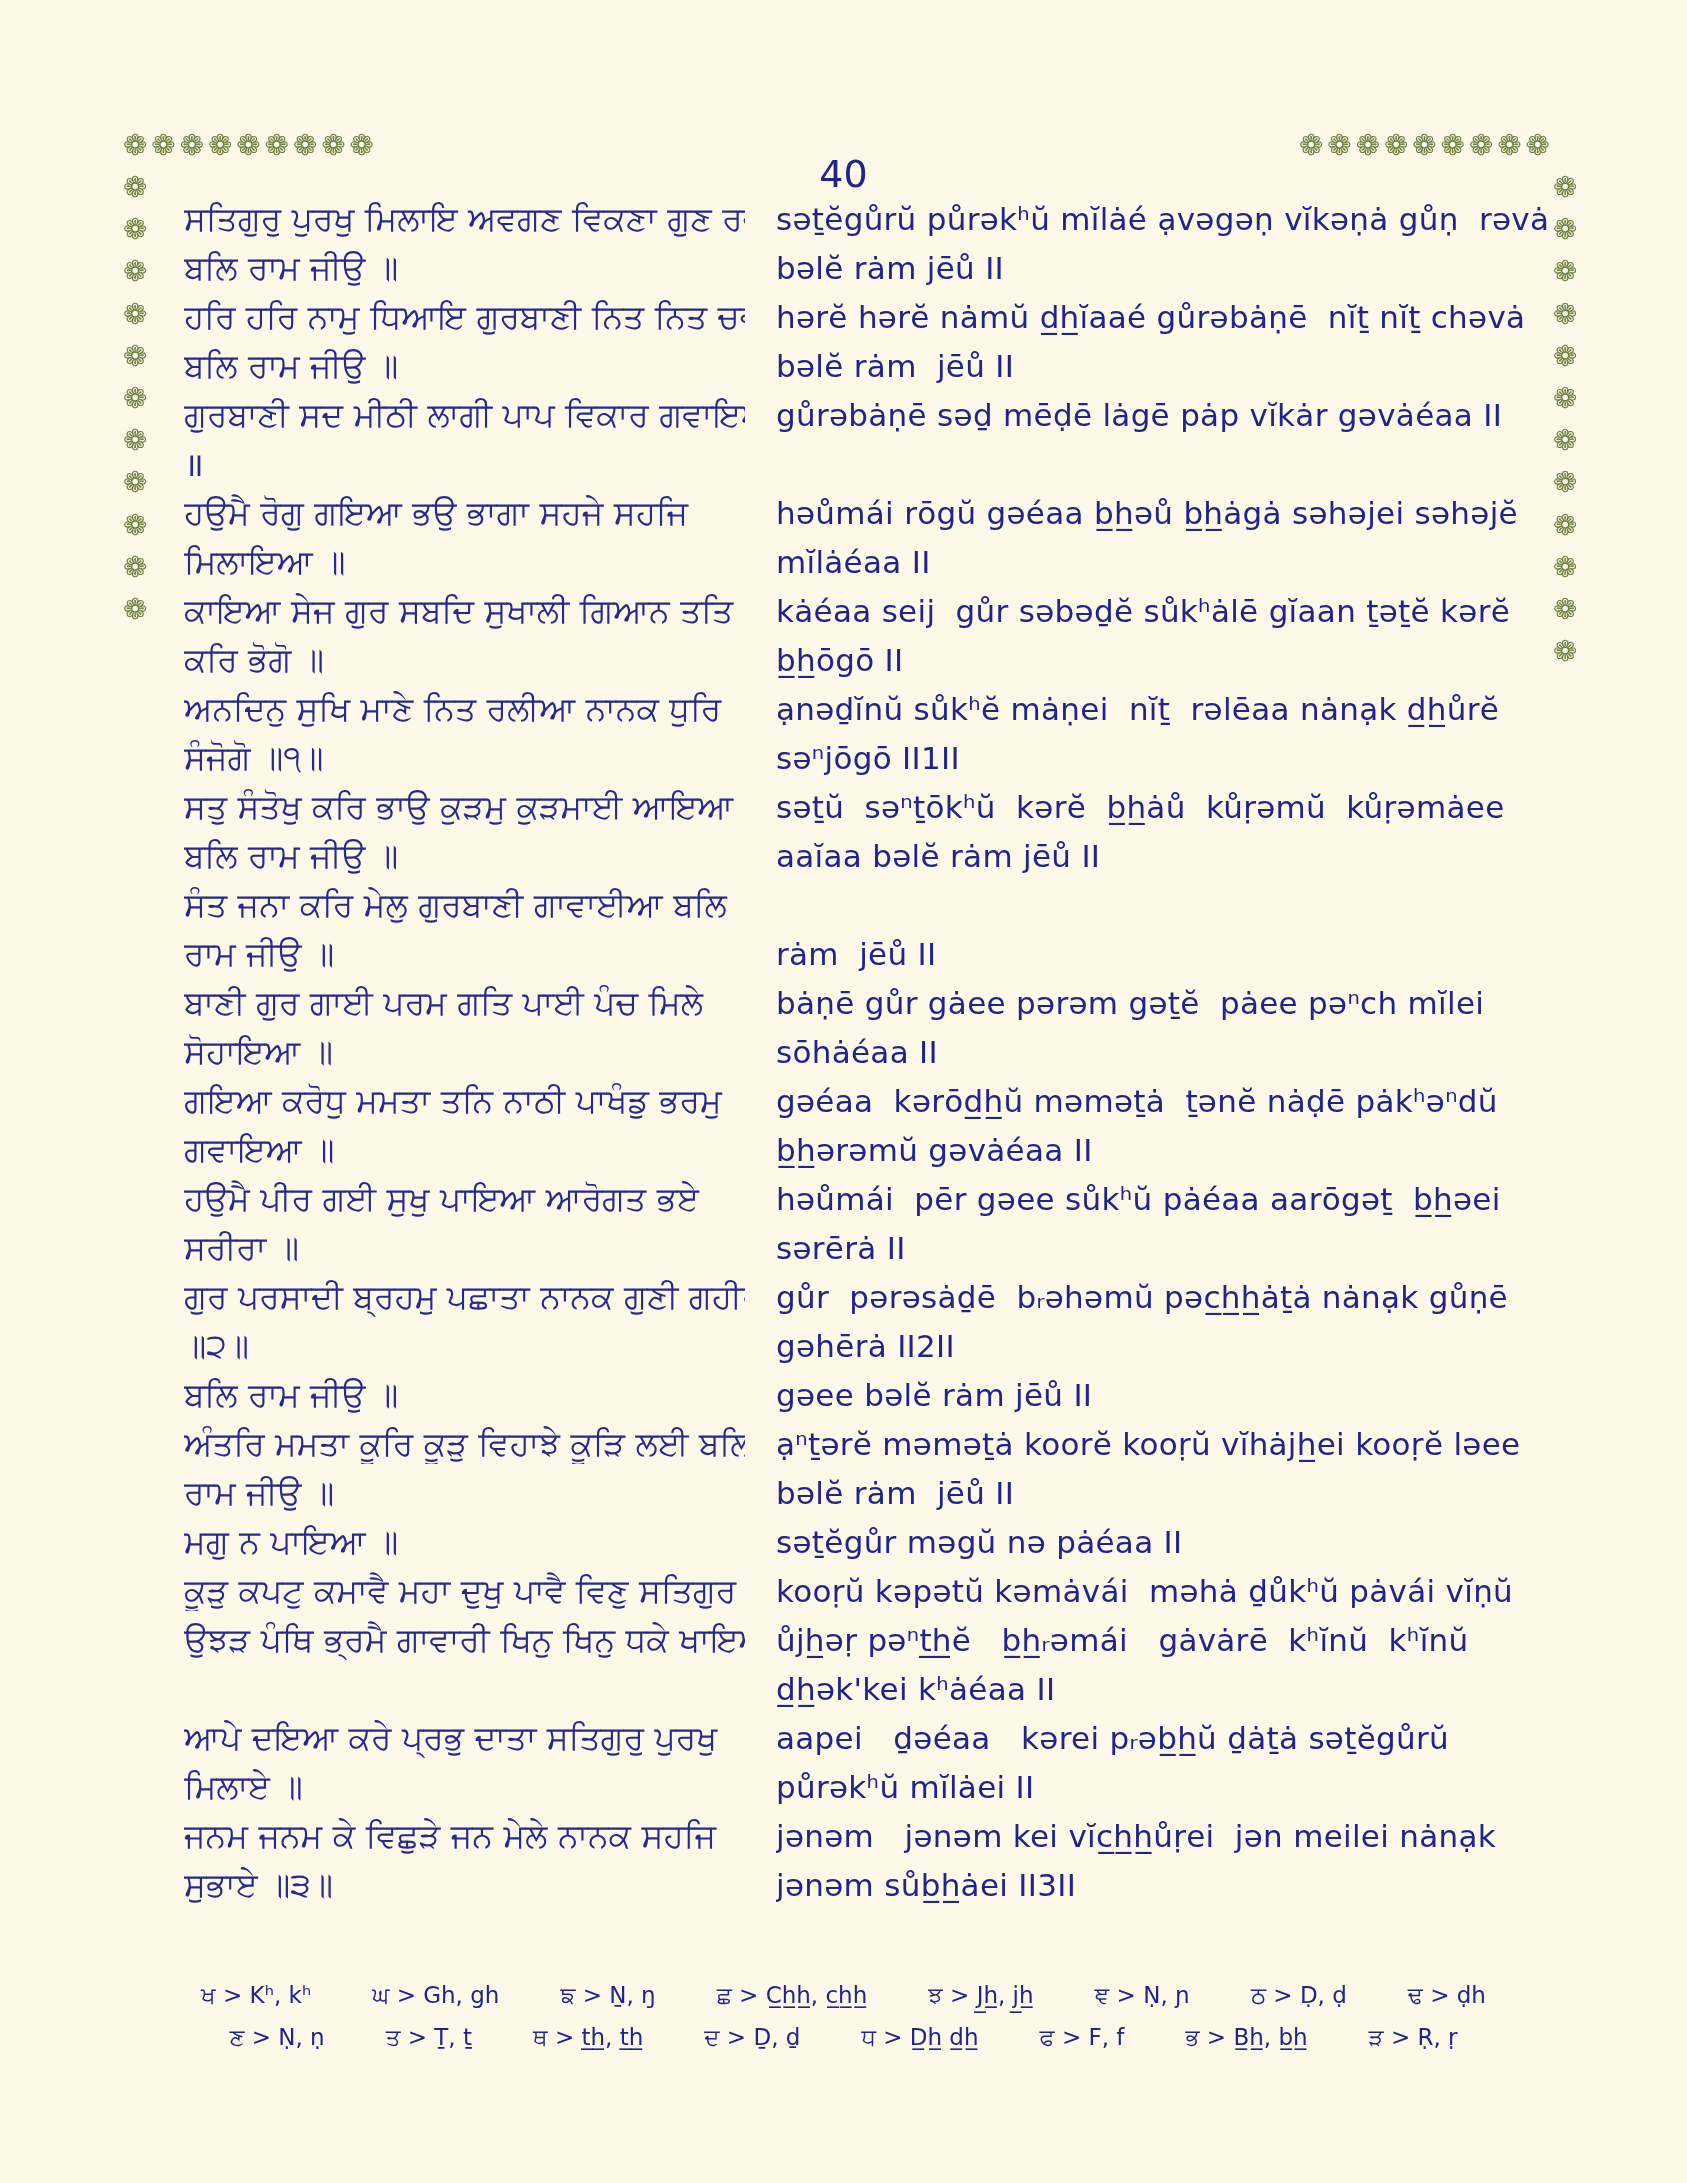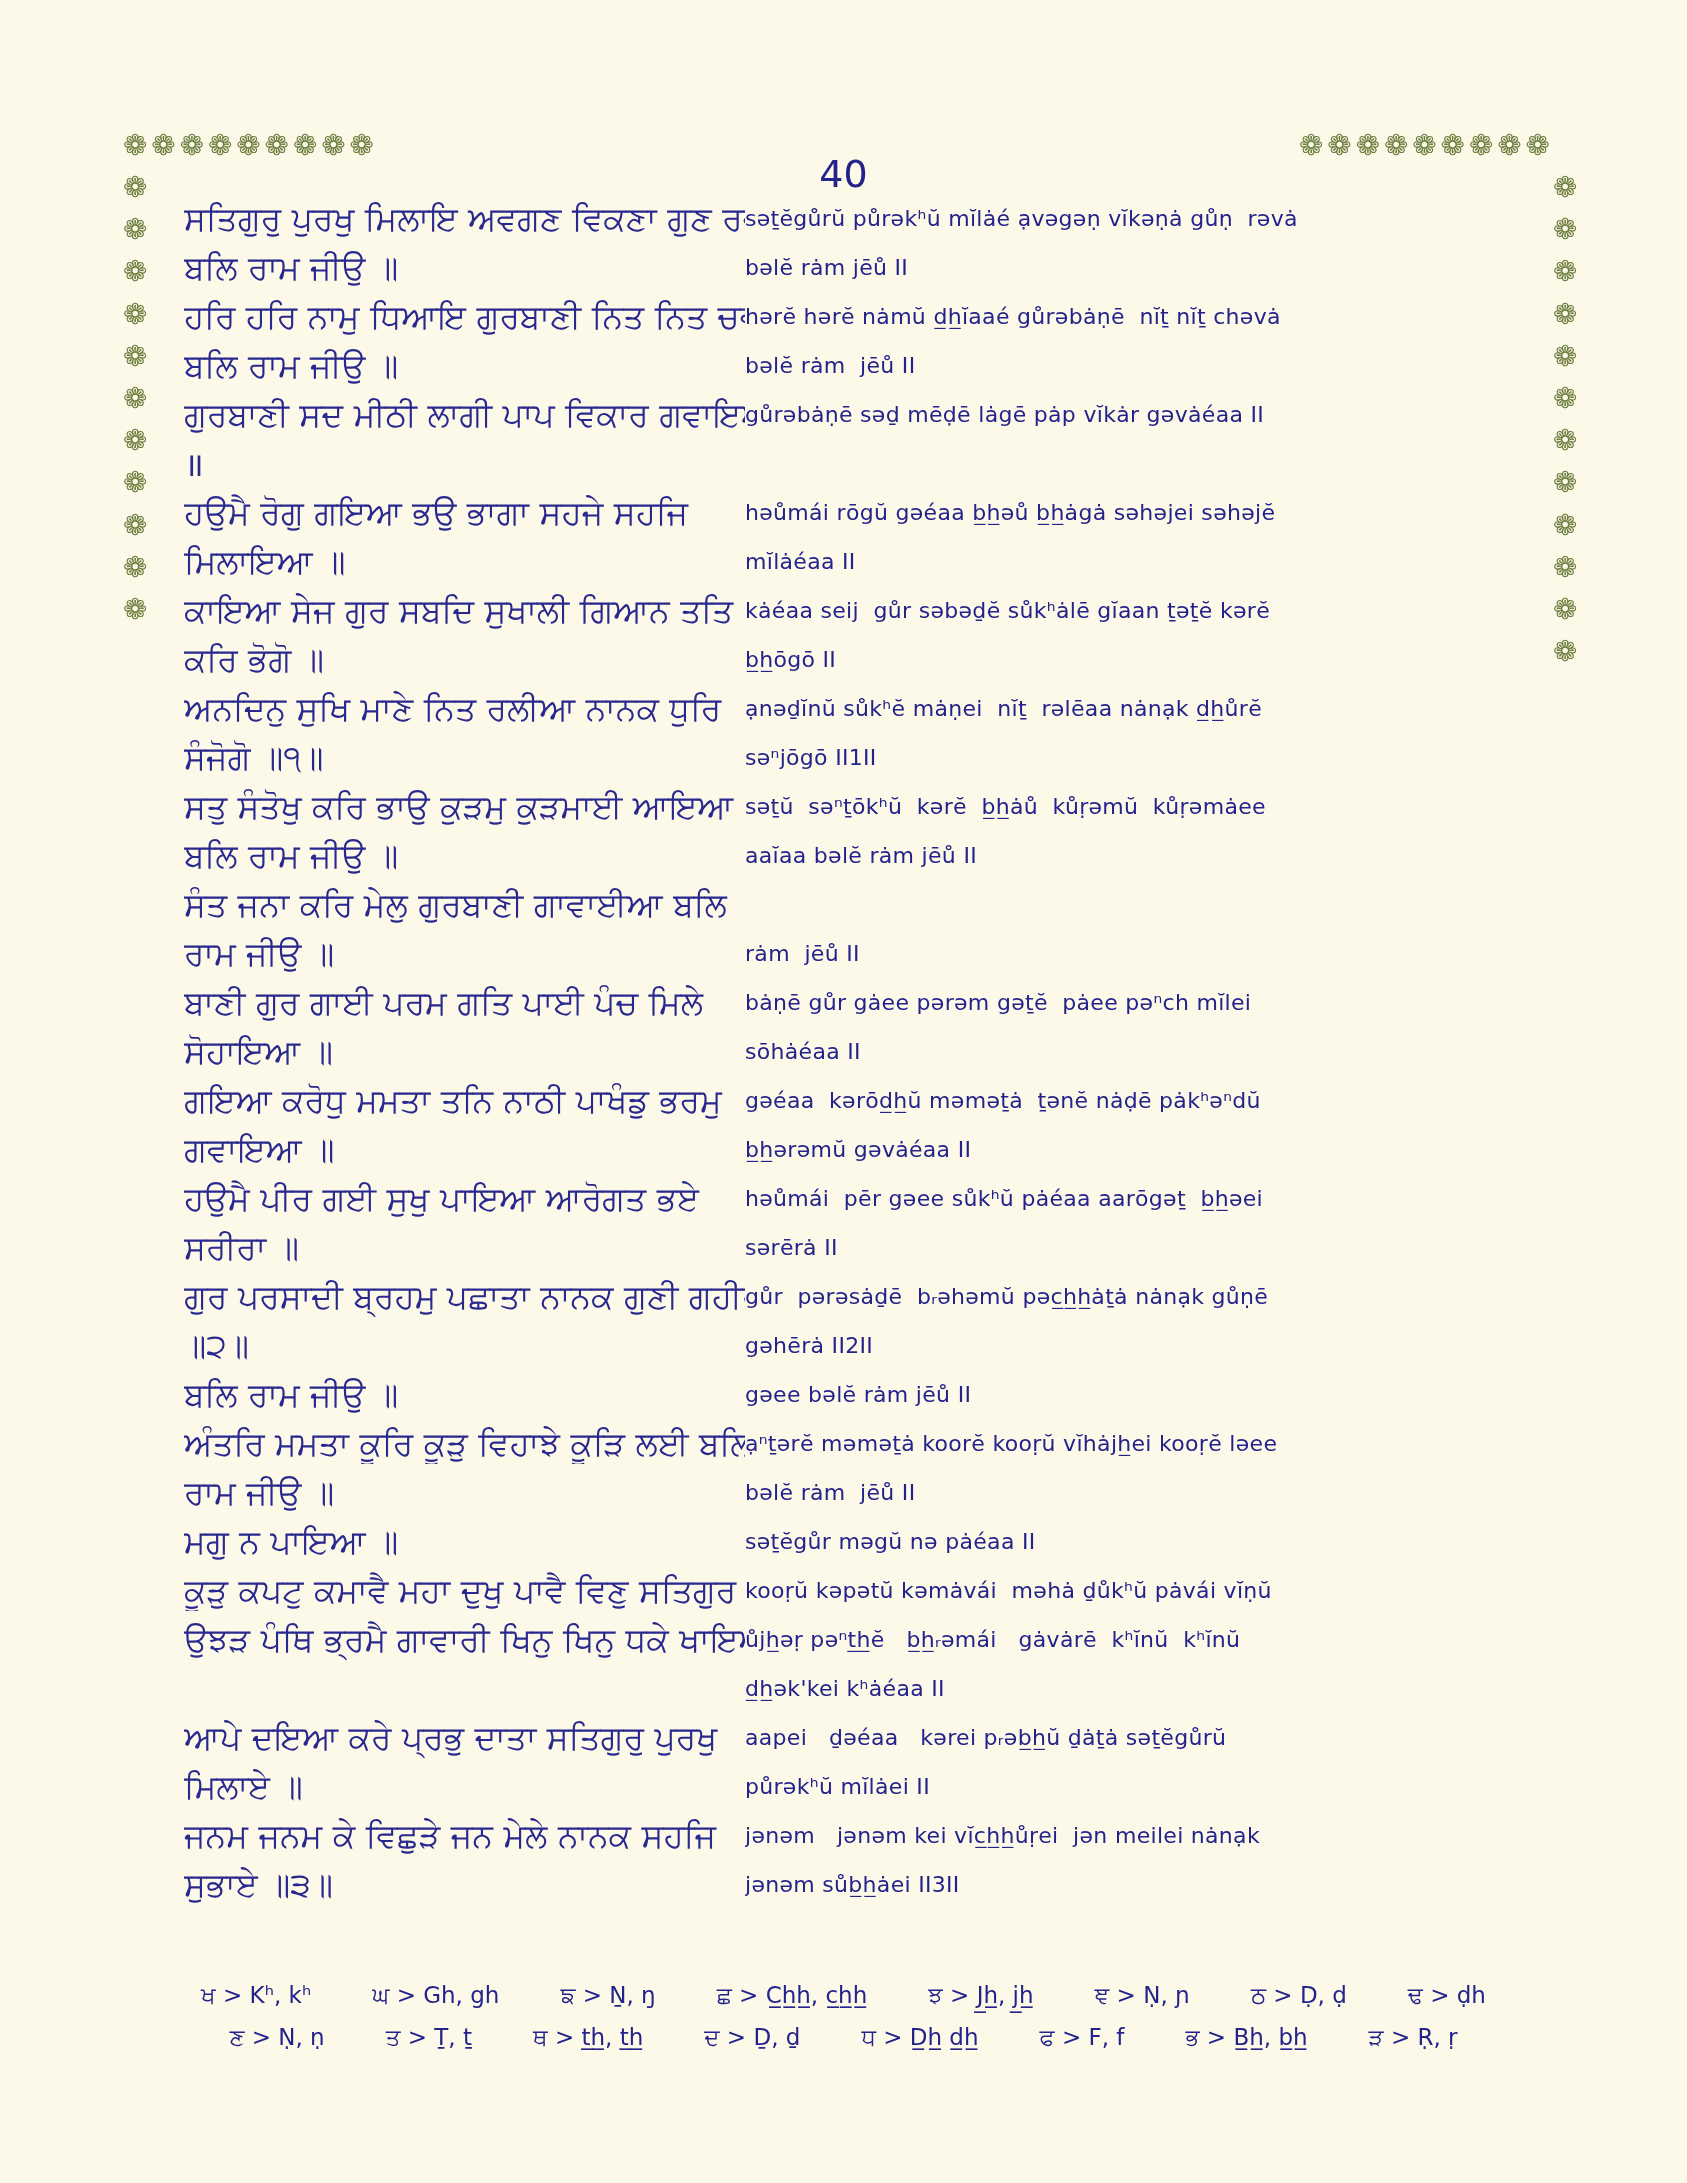--- a/index.html
+++ b/index.html
@@ -34,22 +34,22 @@
     position:absolute;left:184px;top:194px;width:1363px;
   }
   .vrow{display:flex;height:49px;align-items:center;}
   .gcell{
     width:561px;flex:none;
     font-size:33px;color:#29288e;
     white-space:pre;overflow:hidden;
   }
   .rcell{
     flex:1;
-    font-size:22px;color:var(--ink,#24238b);
-    white-space:pre;overflow:hidden;letter-spacing:0.3px;
+    font-size:31px;color:var(--ink,#24238b);
+    white-space:pre;overflow:hidden;letter-spacing:0.3px;margin-left:31px;
   }
   .legend{
     position:absolute;left:0;top:1982px;width:1687px;
     color:var(--ink,#24238b);
   }
   .legend-row{
     display:flex;justify-content:center;column-gap:61px;
     height:42px;
     font-size:23px;white-space:pre;
   }

